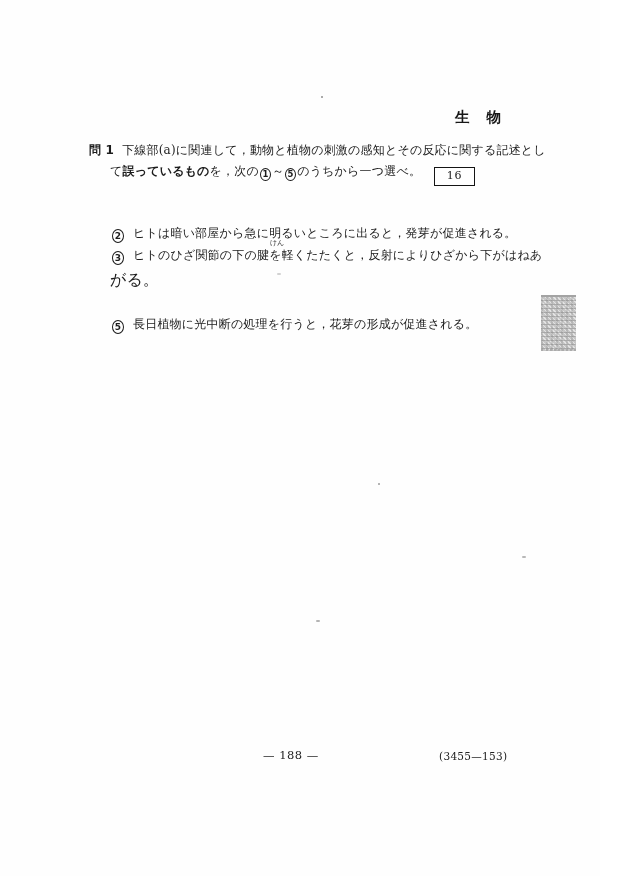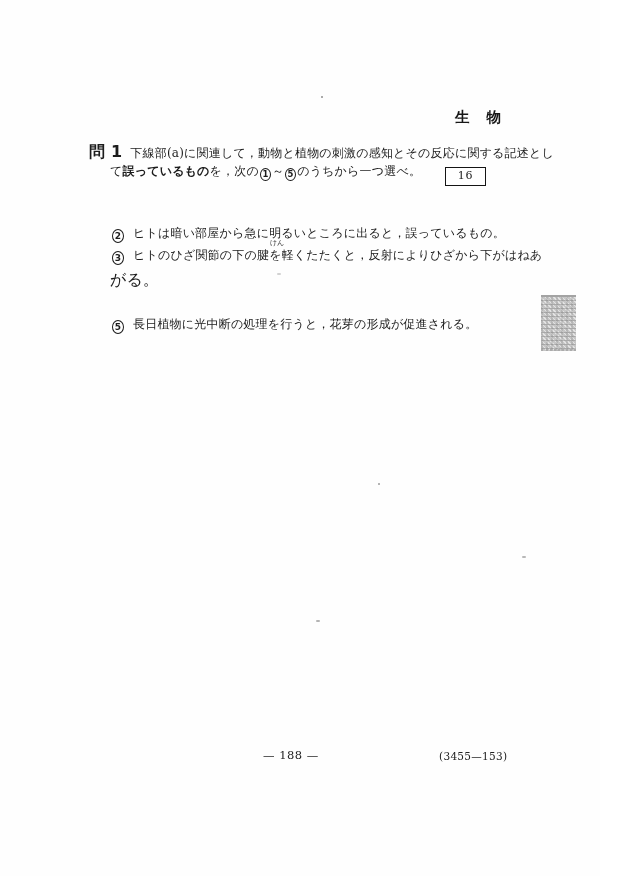--- a/index.html
+++ b/index.html
@@ -37,21 +37,21 @@
     position: absolute;
     left: 89px;
     top: 142px;
     font-size: 12px;
     white-space: nowrap;
     letter-spacing: 0.2px;
   }
   .q-label {
     font-weight: bold;
     margin-right: 8px;
-    font-size: 16px;
+    font-size: 12px;
   }
   .q-line2 {
     position: absolute;
     left: 110px;
     top: 163px;
     font-size: 12px;
     white-space: nowrap;
     letter-spacing: 0.2px;
   }
   .q-bold {
@@ -78,21 +78,21 @@
     height: 13px;
     font-size: 8.5px;
     line-height: 11px;
     margin: 0 1px;
   }
 
   
   .ans-box {
     display: inline-block;
     box-sizing: border-box;
-    margin-left: 24px;
+    margin-left: 13px;
     width: 41px;
     height: 19px;
     border: 1.7px solid #141414;
     text-align: center;
     font-size: 11px;
     line-height: 16px;
     vertical-align: -4px;
     background: #fff;
     letter-spacing: 1px;
   }
@@ -188,21 +188,21 @@
   <div class="q-line1">
     <span class="q-label gothic">問 1</span><span>下線部(a)に関連して，動物と植物の刺激の感知とその反応に関する記述とし</span>
   </div>
 
   <div class="q-line2">
     <span>て</span><span class="q-bold gothic">誤っているもの</span><span>を，次の</span><span class="circ circ-inline">1</span><span>～</span><span class="circ circ-inline">5</span><span>のうちから一つ選べ。</span><span class="ans-box">16</span>
   </div>
 
 
   <div class="opt" style="top:225px">
-    <span class="circ">2</span><span class="opt-text">ヒトは暗い部屋から急に明るいところに出ると，誤っているもの。</span>
+    <span class="circ">2</span><span class="opt-text">ヒトは暗い部屋から急に明るいところに出ると，発芽が促進される。</span>
   </div>
 
   <div class="opt" style="top:247px">
     <span class="circ">3</span><span class="opt-text"><span>ヒトのひざ関節の下の</span><span class="ruby-wrap"><span class="ruby-txt">けん</span><span>腱</span></span><span>を軽くたたくと，反射によりひざから下がはねあ</span></span>
   </div>
   <div class="opt-wrap-line" style="top:270px">がる。</div>
 
 
   <div class="opt" style="top:316px">
     <span class="circ">5</span><span class="opt-text">長日植物に光中断の処理を行うと，花芽の形成が促進される。</span>

